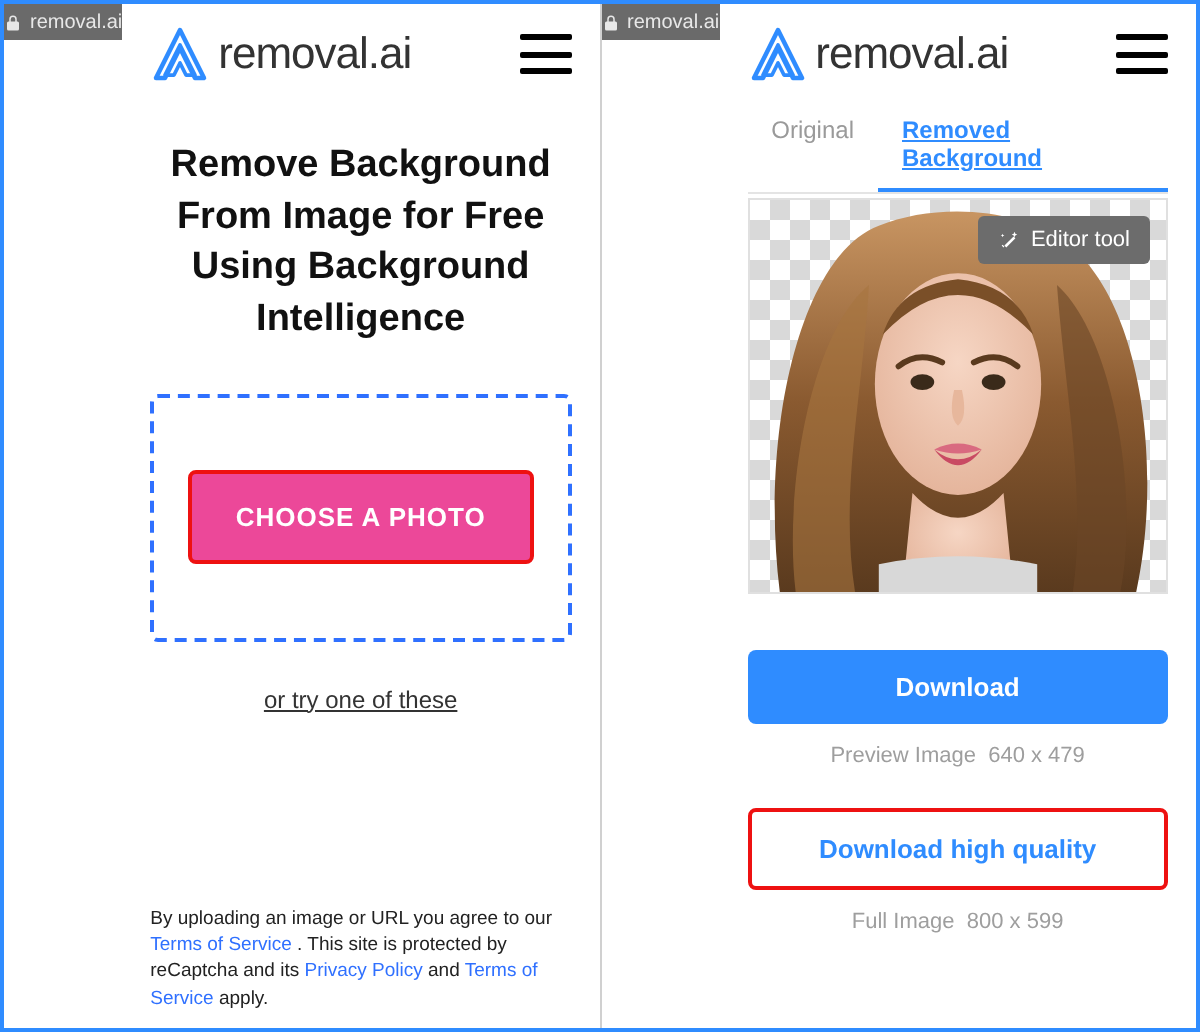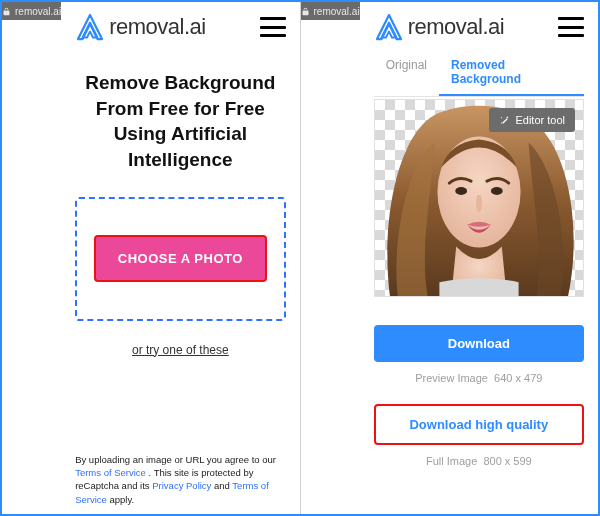--- a/index.html
+++ b/index.html
@@ -18,21 +18,21 @@
   .headline { font-size:19px; font-weight:700; color:#111; text-align:center; line-height:1.35; margin:24px 0 24px 0; }
   .dropzone { border:2px dashed #2f70ff; border-radius:4px; height:124px; display:flex; align-items:center; justify-content:center; }
   .choose-btn { background:#ec4899; color:#fff; font-size:13px; font-weight:700; letter-spacing:0.5px; padding:14px 22px; border:2px solid #e11; border-radius:4px; cursor:pointer; }
   .or-try { text-align:center; font-size:12px; color:#333; margin:22px 0 30px 0;text-decoration:underline; }
   .legal { font-size:9.5px; color:#222; line-height:1.4; margin-top:auto; }
   .legal a { color:#2f70ff; text-decoration:none; }
 
   
   .tabs { display:flex; border-bottom:1px solid #e4e4e4; margin-top:4px; }
   .tab { padding:8px 12px; font-size:12px; color:#9a9a9a; cursor:pointer; }
-  .tab.active { color:#2f8cff; font-weight:600; border-bottom:2px solid #2f8cff; }
+  .tab.active { color:#2f8cff; font-weight:600; border-bottom:2px solid #2f8cff;text-decoration:underline; }
   .preview-wrap { position:relative; margin-top:2px; height:198px; border:1px solid #e0e0e0; background-color:#fff;
       background-image:
         linear-gradient(45deg,#d9d9d9 25%,transparent 25%),
         linear-gradient(-45deg,#d9d9d9 25%,transparent 25%),
         linear-gradient(45deg,transparent 75%,#d9d9d9 75%),
         linear-gradient(-45deg,transparent 75%,#d9d9d9 75%);
       background-size:20px 20px;
       background-position:0 0,0 10px,10px -10px,-10px 0;
       display:flex; align-items:flex-end; justify-content:center;
   }
@@ -64,21 +64,21 @@
           </svg>
           <span class="brand-text">removal.ai</span>
         </div>
         <div class="hamburger">
           <span></span>
             <span></span>
             <span></span>
         </div>
       </div>
 
-      <div class="headline">Remove Background From Free for Free Using Artificial Intelligence</div>
+      <div class="headline">Remove Background From Image for Free Using Background Intelligence</div>
 
       <div class="dropzone">
         <div class="choose-btn">CHOOSE A PHOTO</div>
       </div>
 
       <div class="or-try">or try one of these</div>
 
       <div style="height:34px"></div>
 
       <div class="legal">

